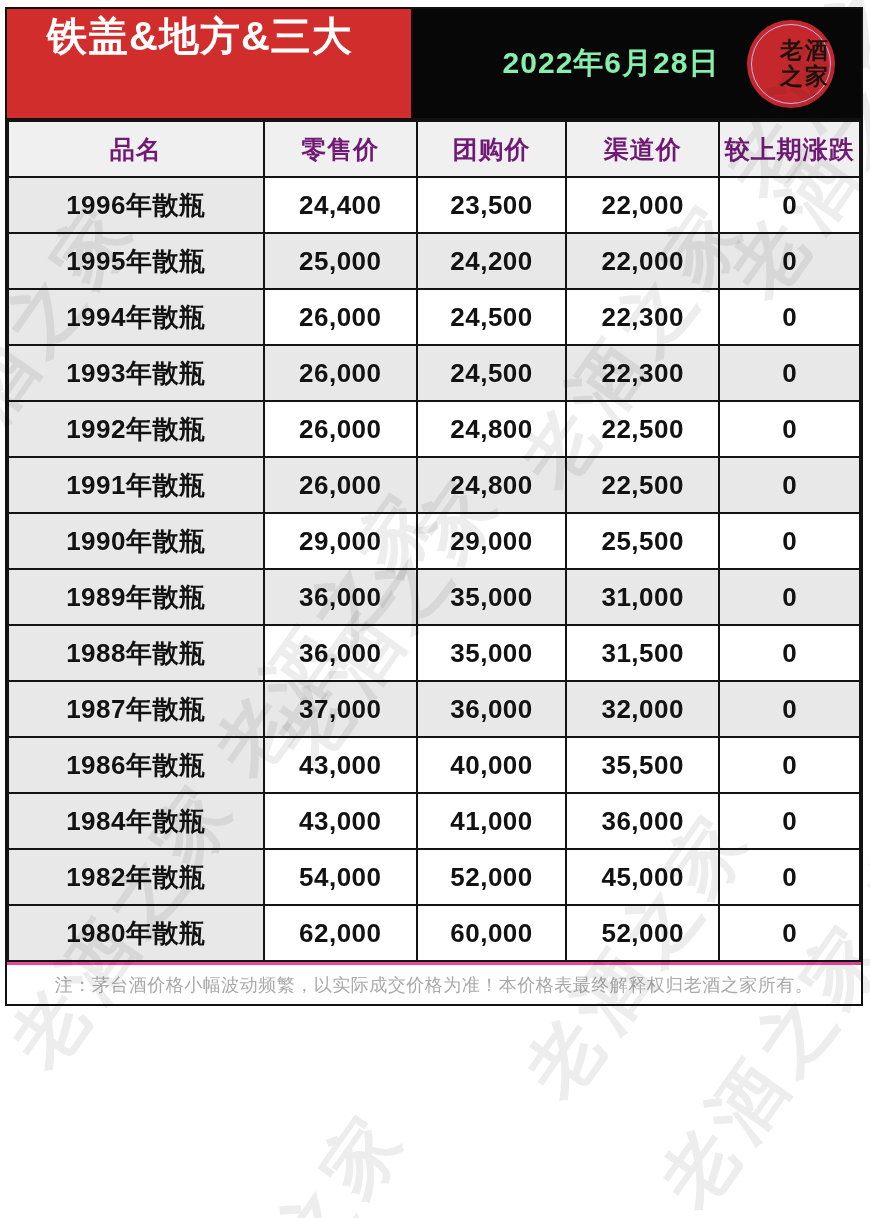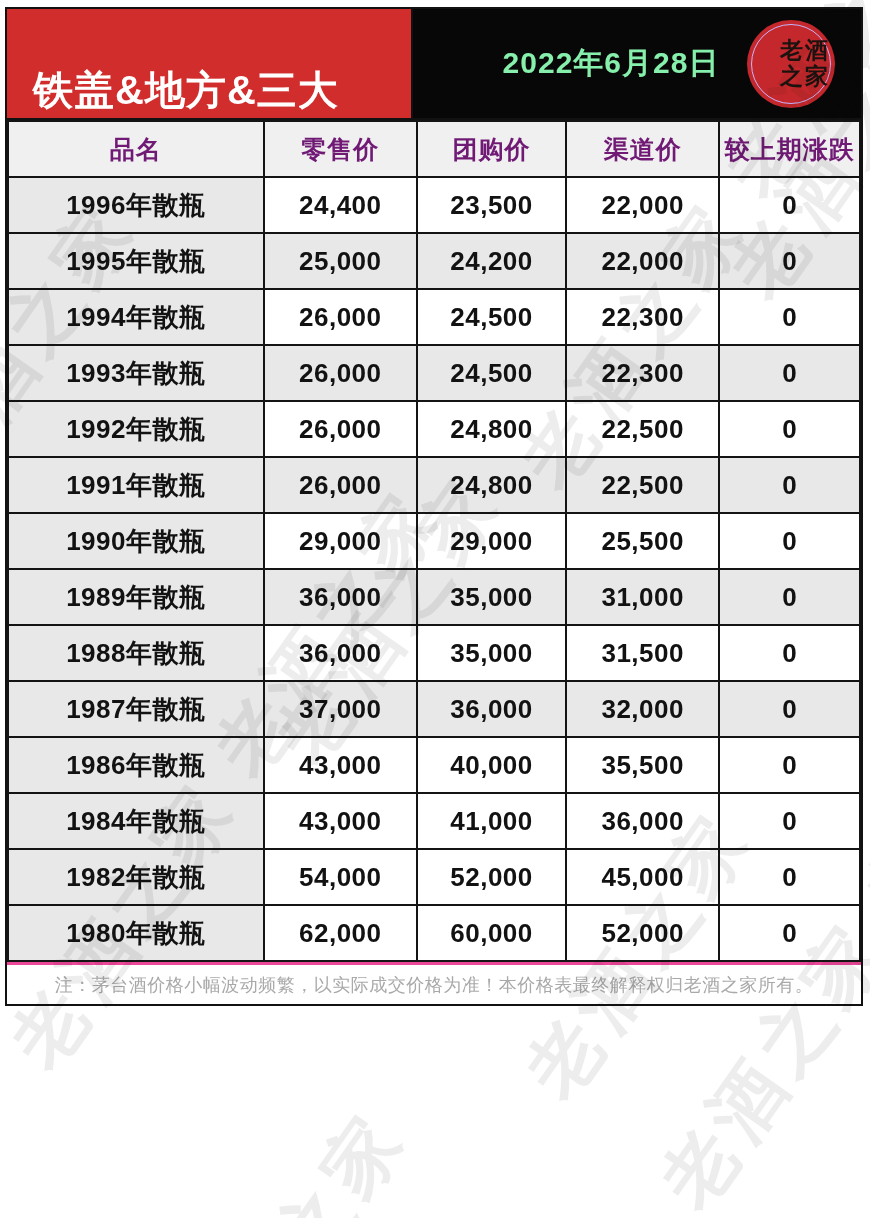--- a/index.html
+++ b/index.html
@@ -14,21 +14,21 @@
 
   .sheet {
     position:absolute; left:5px; top:7px; width:858px;
     border:2px solid #111; background:#fff;
   }
 
   
   .masthead { display:flex; height:111px; border-bottom:2px solid #111; }
   .title-block {
     width:406px; flex:0 0 406px; background:#D22D2D;
-    display:flex; align-items:flex-end; padding-left:26px;
+    display:flex; align-items:flex-start; padding-left:40px;
     border-right:2px solid #111;
   }
   .sheet-title { color:#fff; font-size:40px; font-weight:700; letter-spacing:1px; }
   .date-block { flex:1; background:#070707; display:flex; align-items:center; }
   .sheet-date {
     flex:1; text-align:center; padding-left:62px;
     color:#86efac; font-size:30px; font-weight:700; letter-spacing:1px;
   }
   .stamp {
     width:88px; height:88px; flex:0 0 88px; border-radius:50%;

